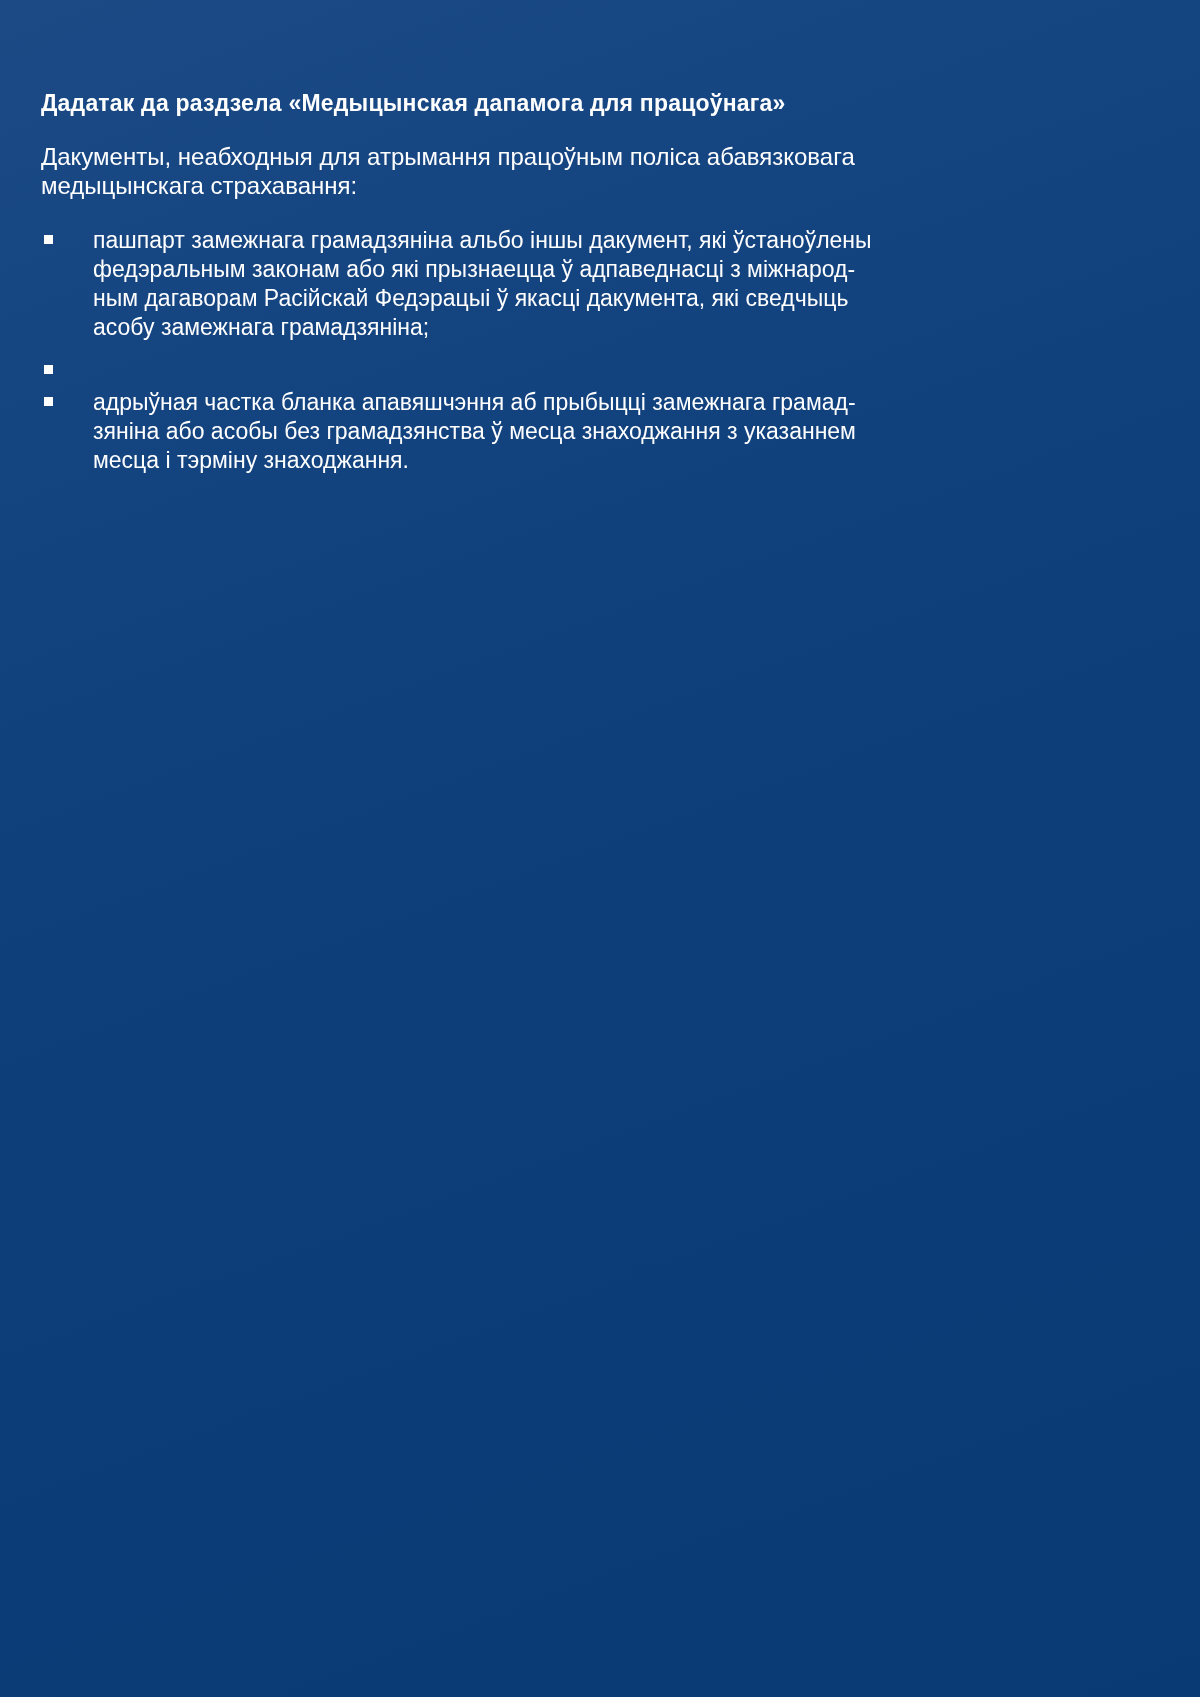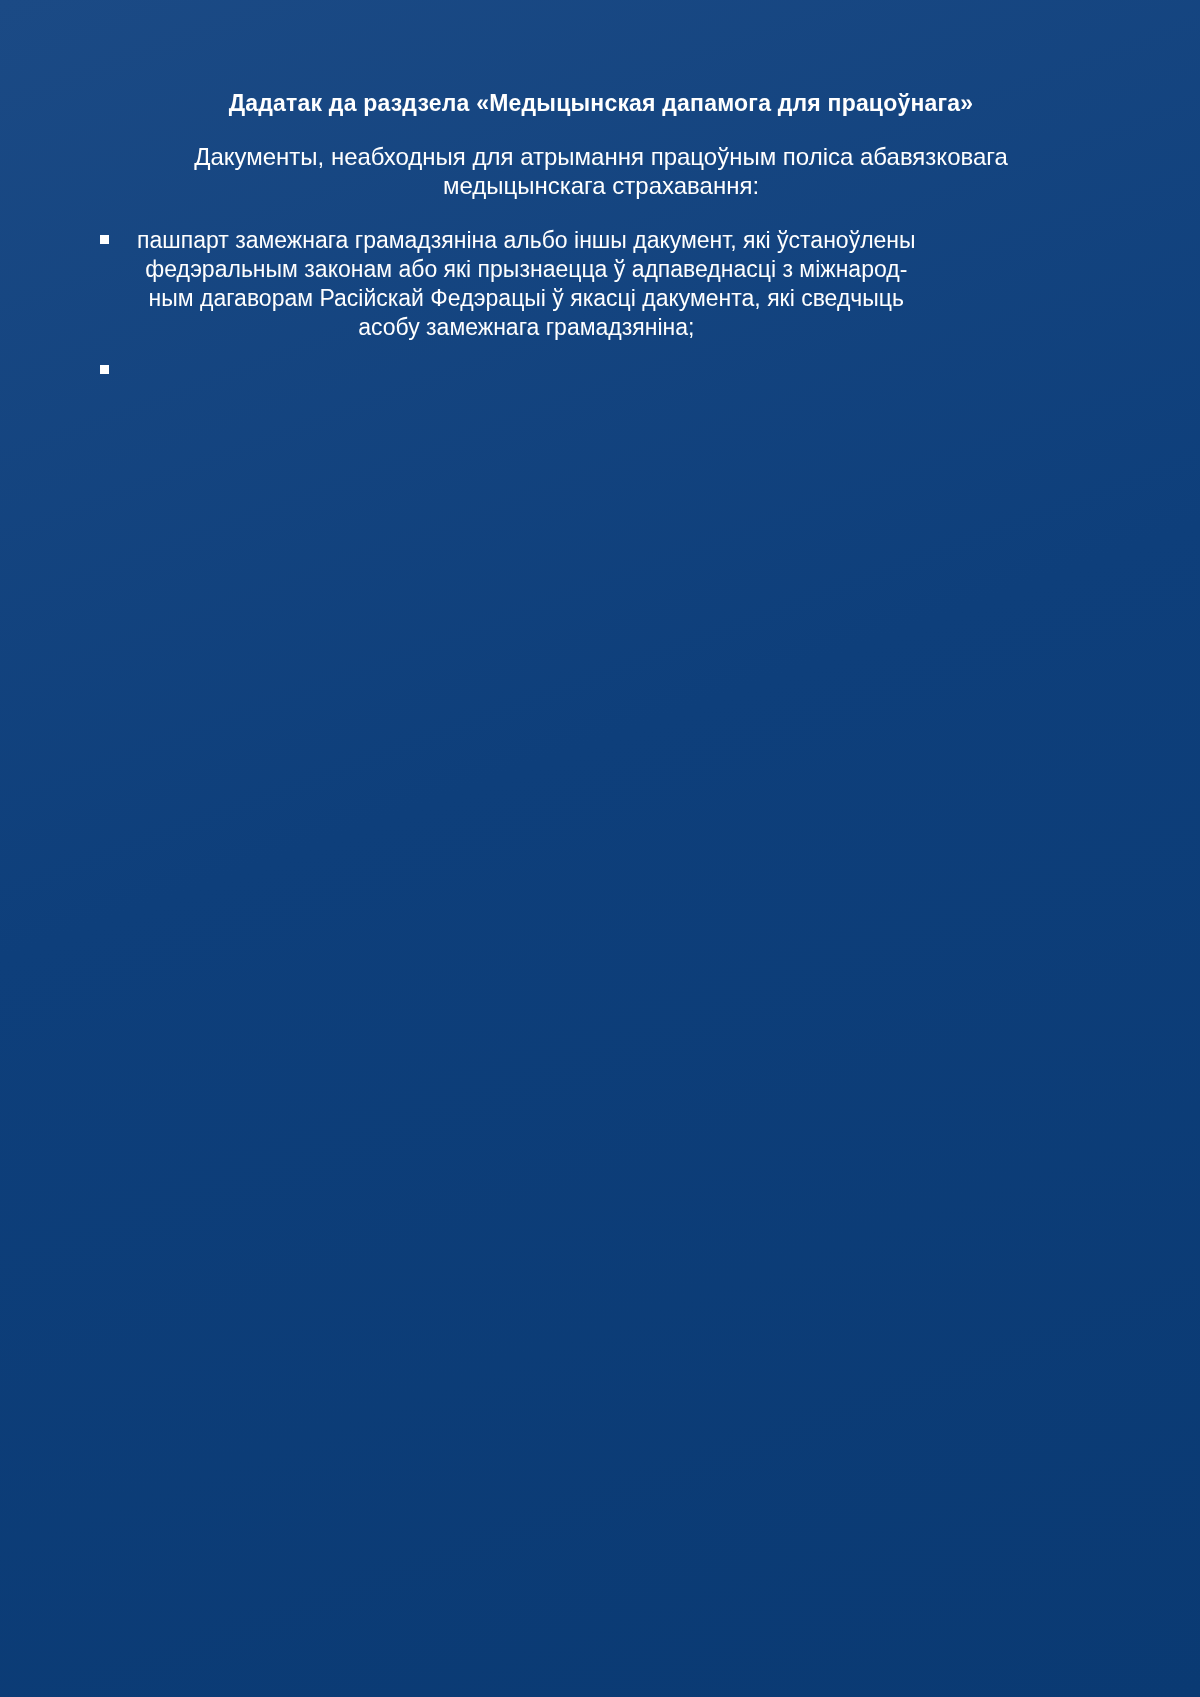--- a/index.html
+++ b/index.html
@@ -11,22 +11,21 @@
     height: 1697px;
     background: linear-gradient(160deg, #1b4a85 0%, #0e3f7b 45%, #0a3a73 100%);
     font-family: "Liberation Sans", sans-serif;
     color: #ffffff;
     overflow: hidden;
   }
   .page {
     box-sizing: border-box;
     width: 1200px;
     height: 1452px;
-    padding: 89px 95px 0 97px;
-    text-align: center;
+    padding: 89px 95px 0 41px;
   }
   .heading {
     font-size: 23px;
     line-height: 29px;
     font-weight: 700;
     margin: 0 0 24px 0;
     white-space: pre-line;
     letter-spacing: 0.2px;
   }
   .intro {
@@ -50,21 +49,21 @@
     flex: 0 0 auto;
     width: 9px;
     height: 9px;
     background: #ffffff;
     margin: 9px 0 0 3px;
   }
   .bullet-text {
     font-size: 23px;
     line-height: 29px;
     font-weight: 400;
-    margin-left: 28px;
+    margin-left: 40px;
     white-space: pre-line;
   }
 </style>
 </head>
 <body>
 
 <div class="page">
   <h1 class="heading">Дадатак да раздзела «Медыцынская дапамога для працоўнага»</h1>
 
   <p class="intro">Дакументы, неабходныя для атрымання працоўным поліса абавязковага
@@ -74,14 +73,20 @@
     <li>
       <span class="bullet-square"></span>
       <span class="bullet-text">пашпарт замежнага грамадзяніна альбо іншы дакумент, які ўстаноўлены
 федэральным законам або які прызнаецца ў адпаведнасці з міжнарод-
 ным дагаворам Расійскай Федэрацыі ў якасці дакумента, які сведчыць
 асобу замежнага грамадзяніна;</span>
     </li>
     <li>
       <span class="bullet-square"></span>
     </li>
+    <li>
+      <span class="bullet-square"></span>
+      <span class="bullet-text">адрыўная частка бланка апавяшчэння аб прыбыцці замежнага грамад-
+зяніна або асобы без грамадзянства ў месца знаходжання з указаннем
+месца і тэрміну знаходжання.</span>
+    </li>
   </ul>
 </div>
 
 </body></html>

